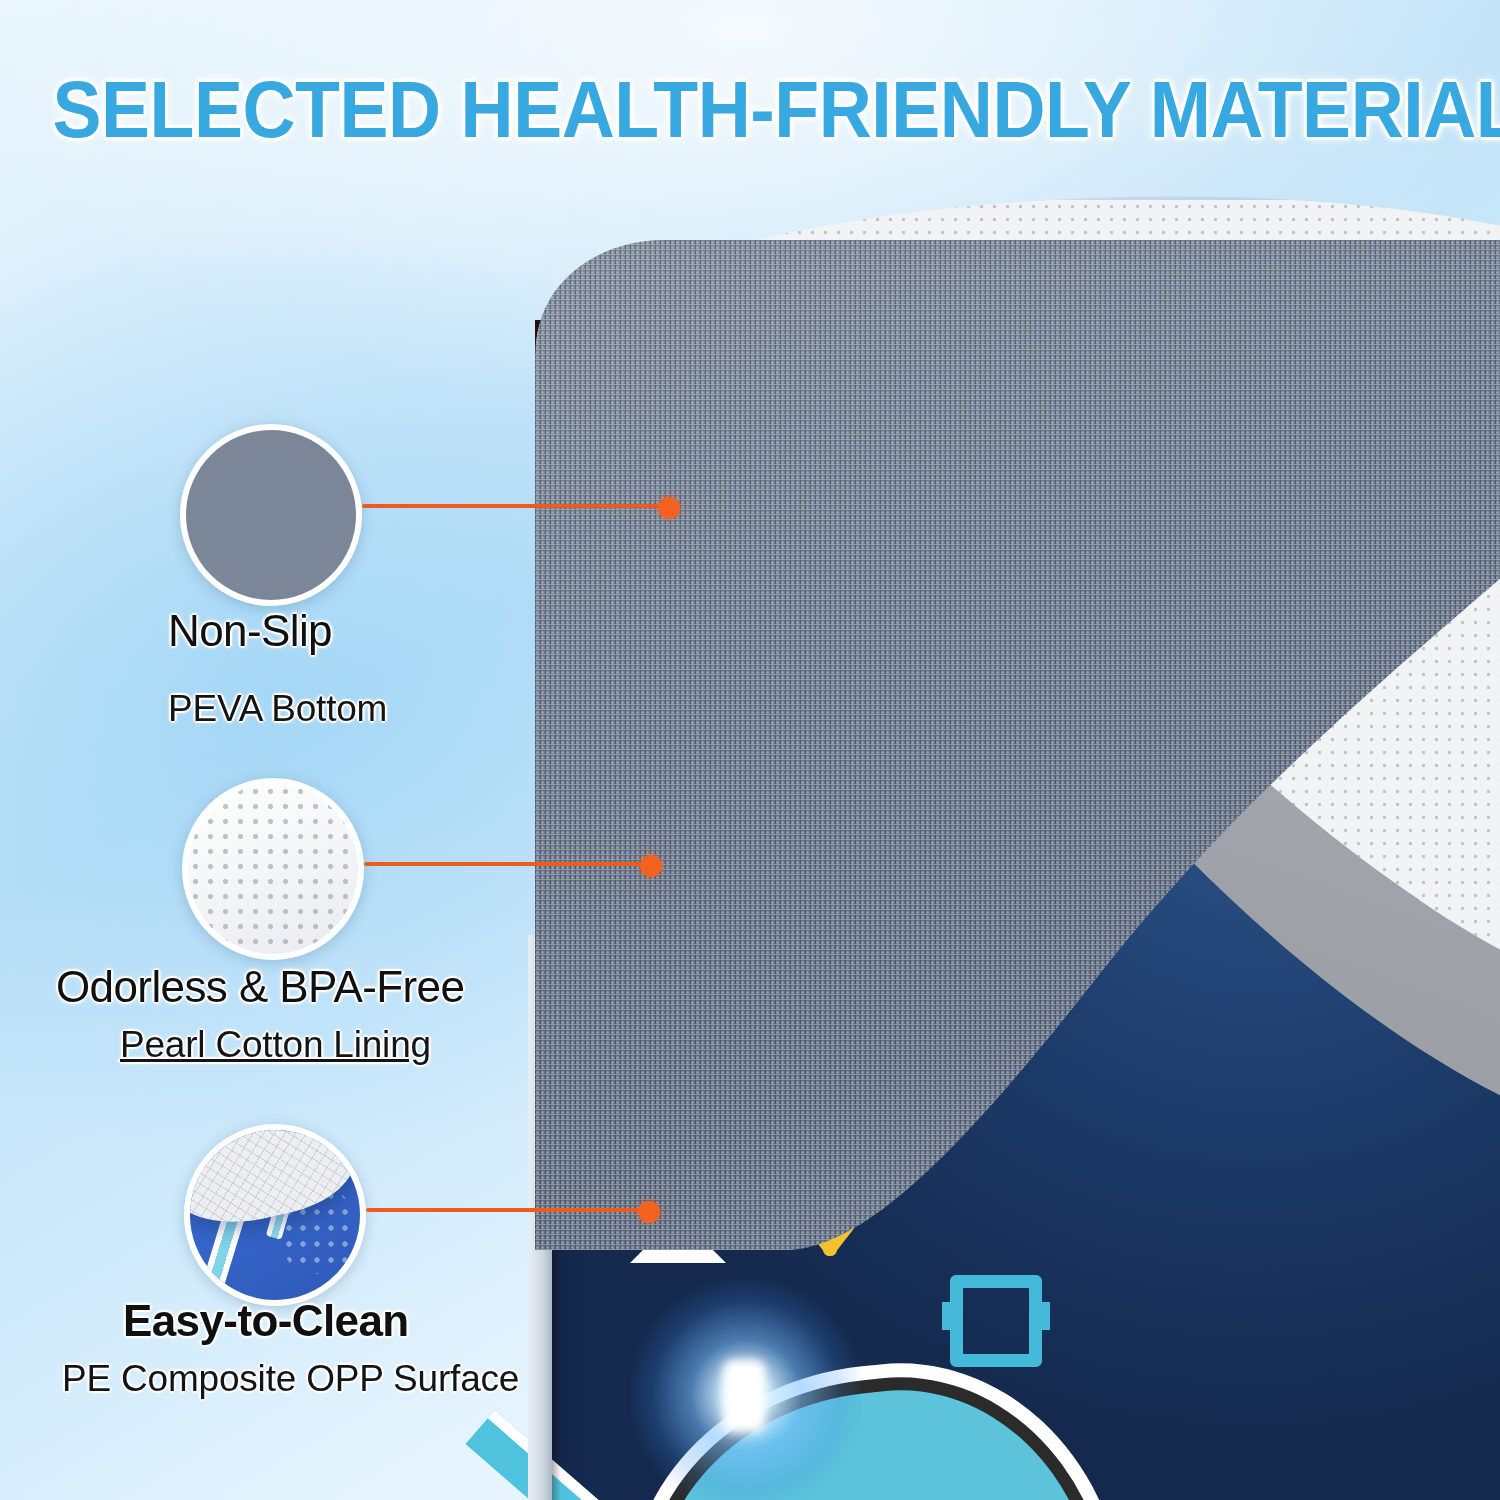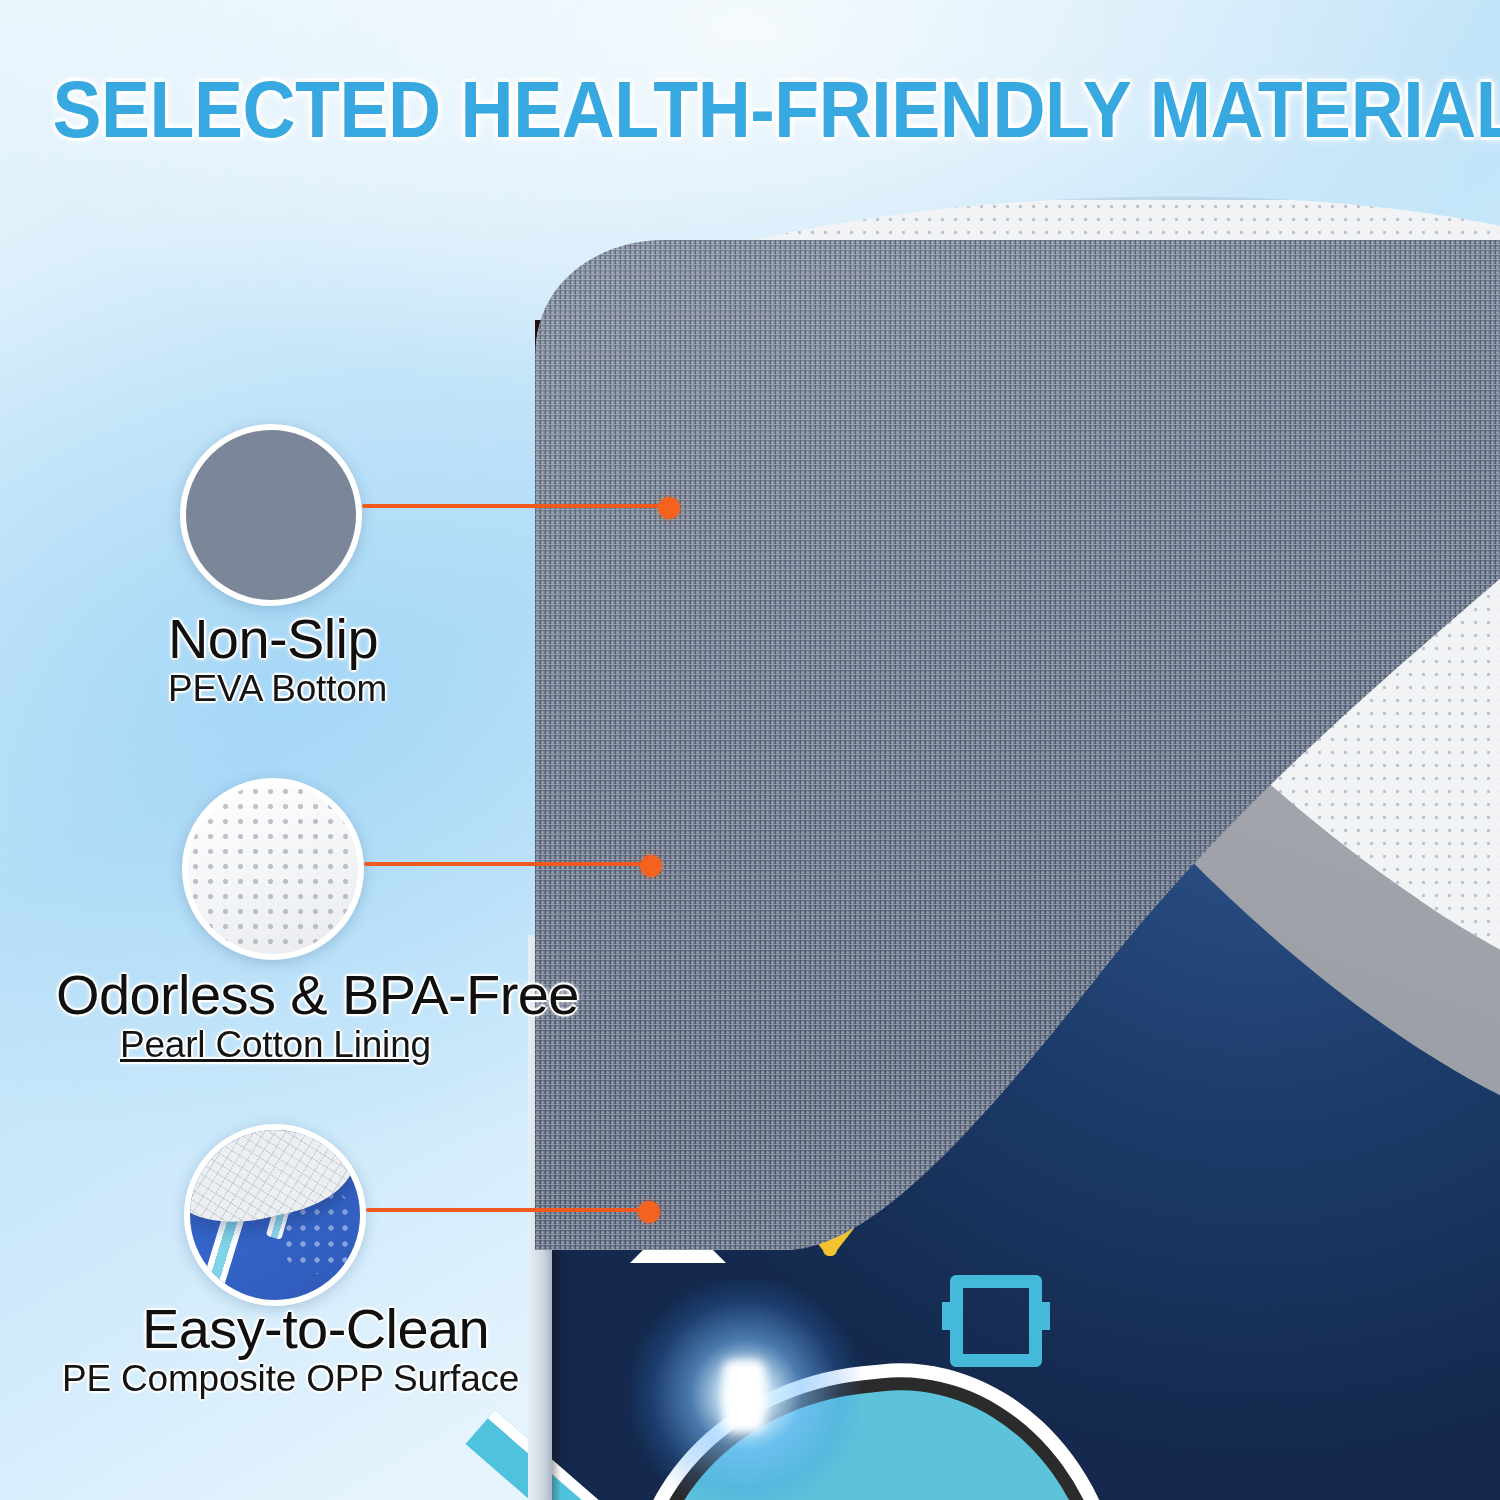--- a/index.html
+++ b/index.html
@@ -339,21 +339,21 @@
     width: 22px; height: 22px;
     margin-top: -9px;
     border-radius: 50%;
     background: #f4621f;
     box-shadow: 0 0 6px rgba(240,90,30,.5);
   }
 
   .c-title {
     position: absolute;
     white-space: nowrap;
-    font-size: 56px;
+    font-size: 44px;
     color: #101010;
     letter-spacing: -0.6px;
     text-shadow:
       0 0 5px #fff, 0 0 5px #fff, 2px 0 0 rgba(255,255,255,.95),
       -2px 0 0 rgba(255,255,255,.95), 0 2px 0 rgba(255,255,255,.95),
       0 -2px 0 rgba(255,255,255,.95);
   }
   .c-sub {
     position: absolute;
     white-space: nowrap;
@@ -417,37 +417,37 @@
     </div>
 
     <div class="peva"></div>
   </div>
 
   <div class="callout">
     <div class="swatch swatch-weave" style="left:180px; top:424px;"></div>
     <div class="lead-line" style="left:362px; top:504px; width:306px;"></div>
     <div class="lead-dot" style="left:658px; top:506px;"></div>
     <div class="c-title" style="left:168px; top:606px;">Non-Slip</div>
-    <div class="c-sub" style="left:168px; top:668px;">PEVA Bottom</div>
+    <div class="c-sub" style="left:168px; top:688px;">PEVA Bottom</div>
   </div>
 
   <div class="callout">
     <div class="swatch swatch-dots" style="left:182px; top:778px;"></div>
     <div class="lead-line" style="left:364px; top:862px; width:286px;"></div>
     <div class="lead-dot" style="left:640px; top:864px;"></div>
     <div class="c-title" style="left:56px; top:962px;">Odorless &amp; BPA-Free</div>
     <div class="c-sub" style="left:120px; top:1024px;text-decoration:underline;">Pearl Cotton Lining</div>
   </div>
 
   <div class="callout">
     <div class="swatch swatch-clean" style="left:184px; top:1124px;">
       <div class="stripe"></div>
       <div class="stripe2"></div>
       <div class="drops"></div>
       <div class="cloth"></div>
     </div>
     <div class="lead-line" style="left:366px; top:1208px; width:282px;"></div>
     <div class="lead-dot" style="left:638px; top:1210px;"></div>
-    <div class="c-title" style="left:142px; top:1296px;">Easy-to-Clean</div>
+    <div class="c-title" style="left:123px; top:1296px;font-weight:bold;">Easy-to-Clean</div>
     <div class="c-sub" style="left:62px; top:1358px;">PE Composite OPP Surface</div>
   </div>
 
 </div>
 
 </body></html>

